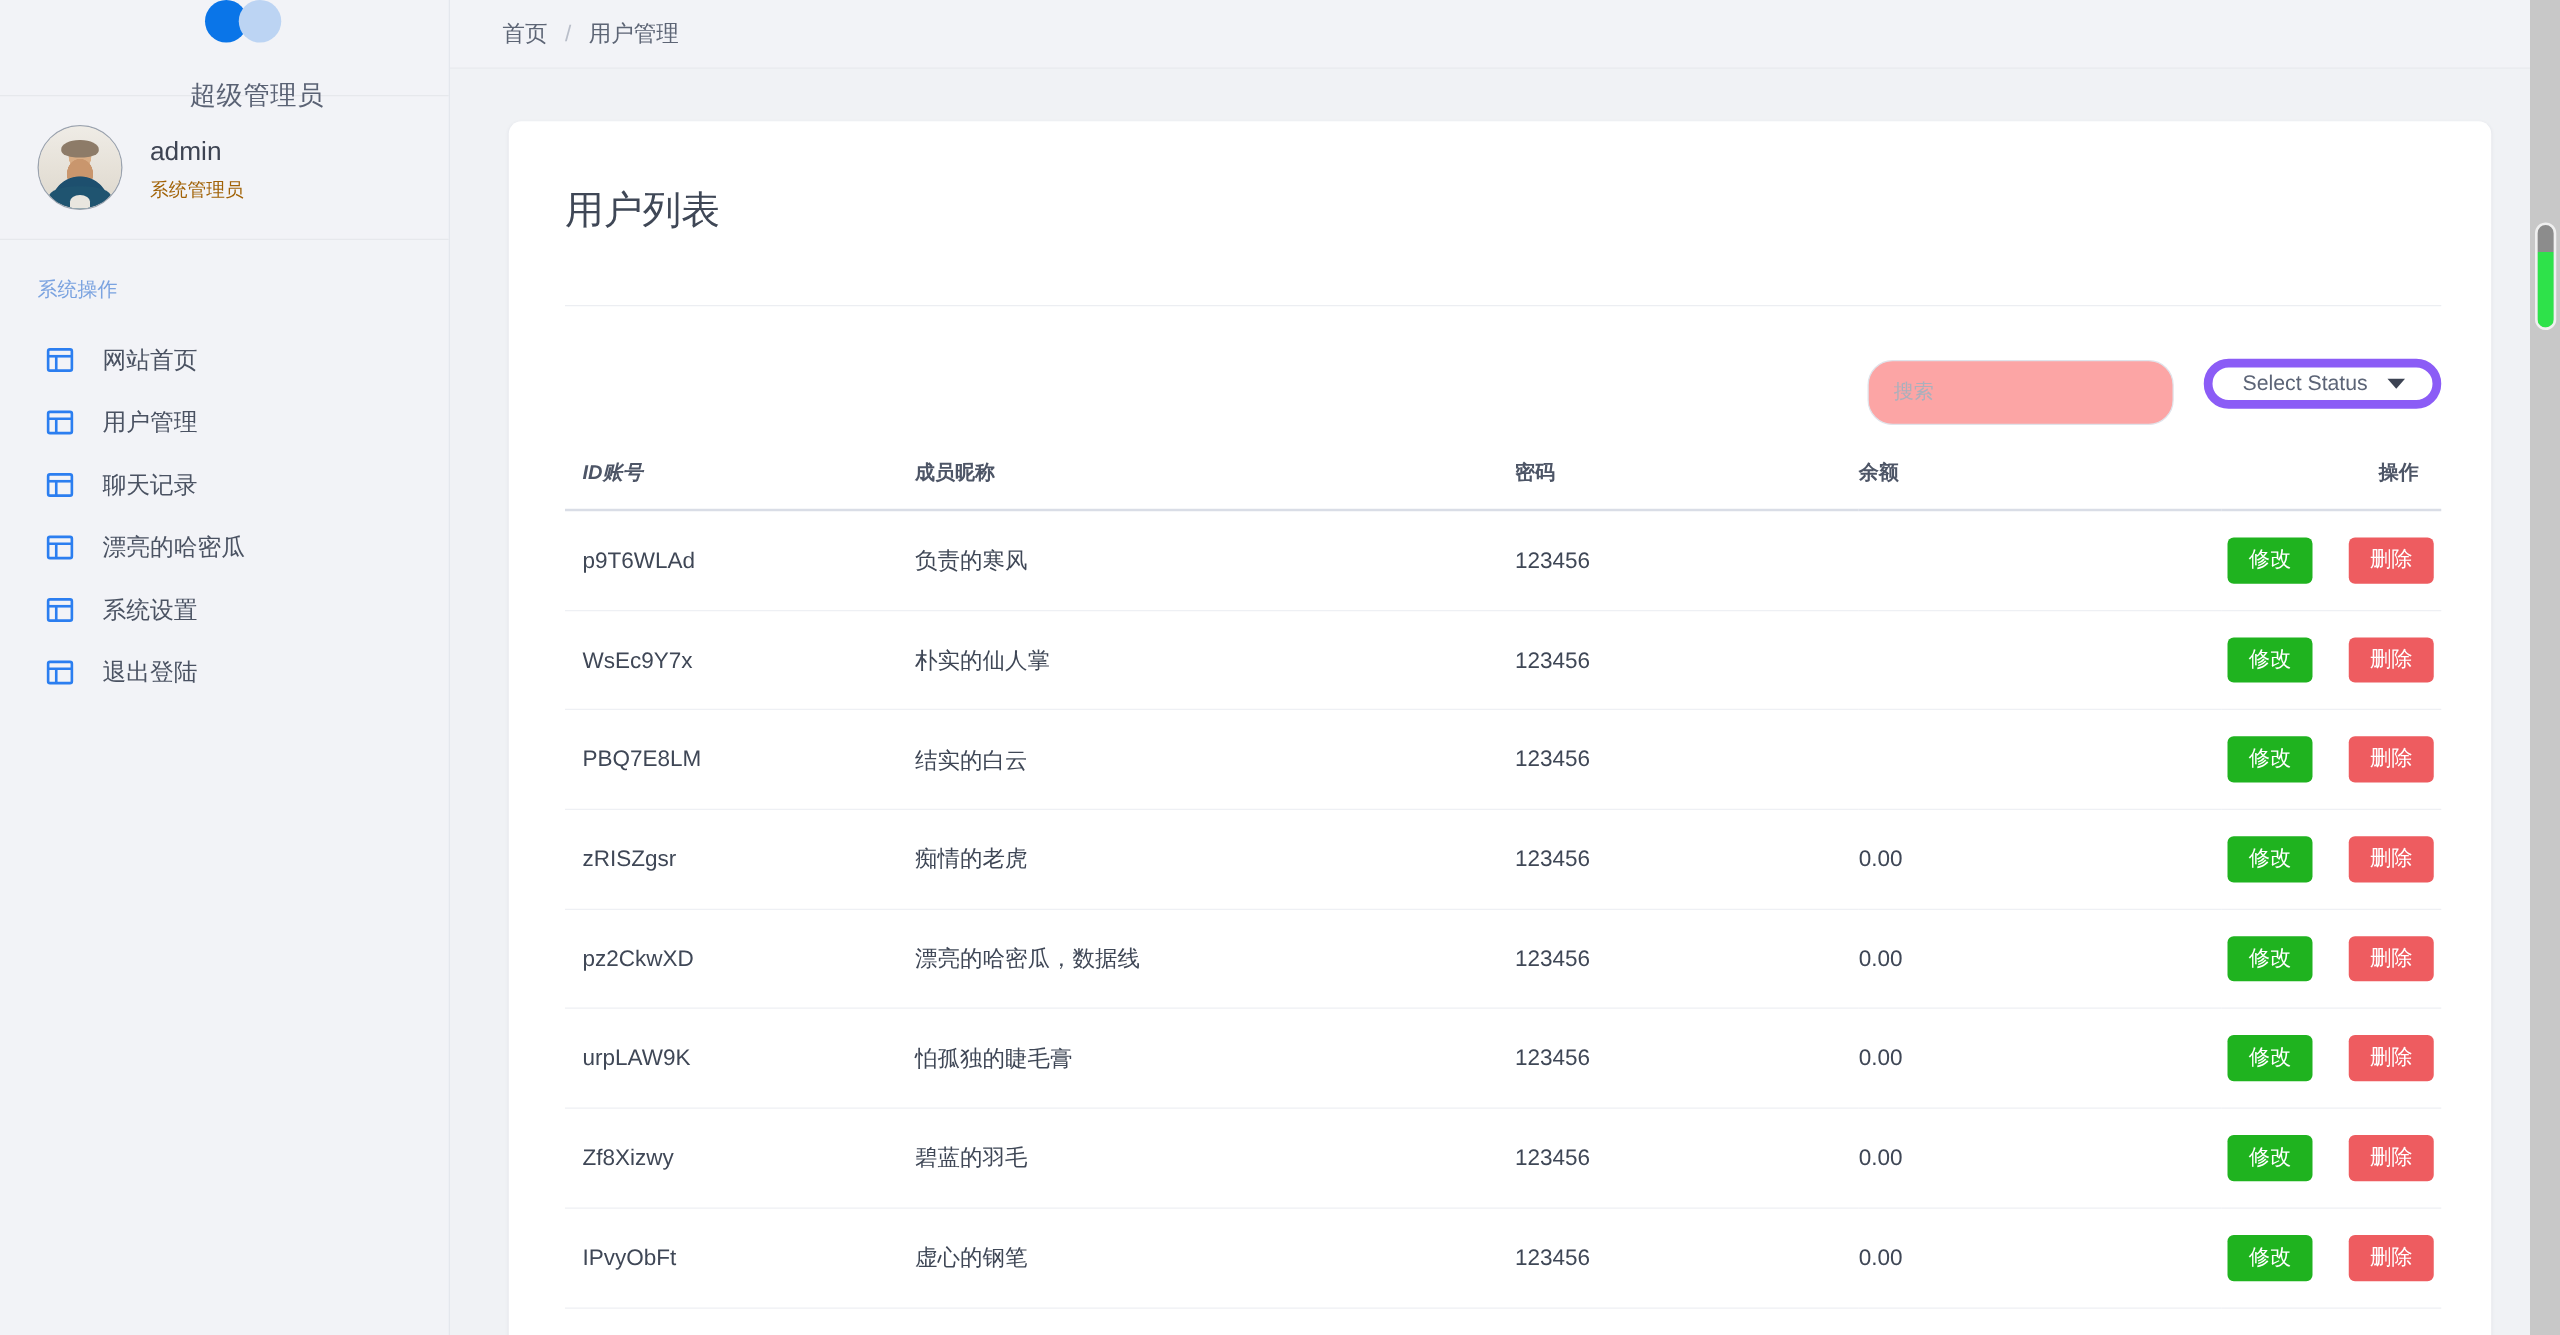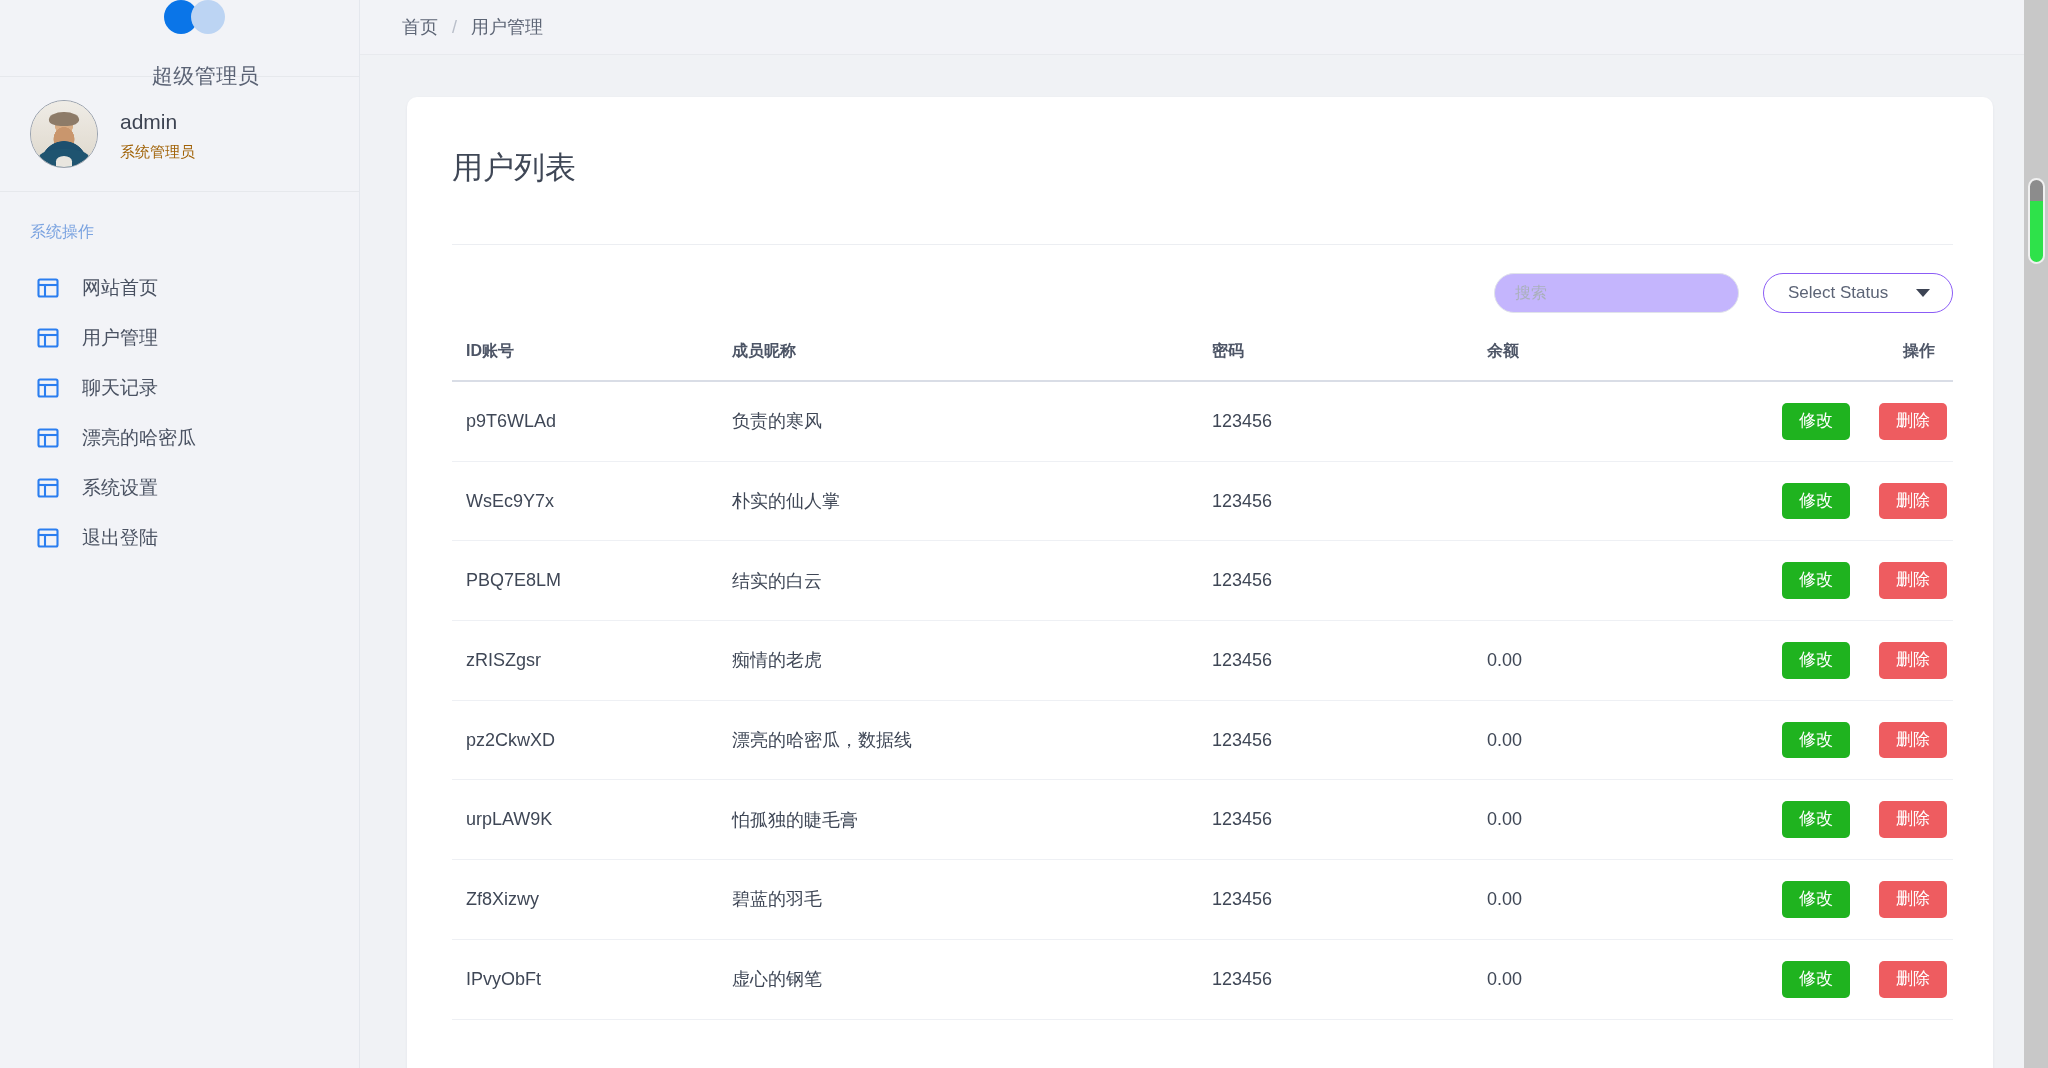--- a/index.html
+++ b/index.html
@@ -126,49 +126,50 @@
   .card-divider {
     height: 1px; background: #eceef2;
     margin: 55px 40px 0 45px;
   }
 
   .toolbar {
     display: flex; justify-content: flex-end; align-items: center;
     padding: 28px 40px 0 45px; gap: 24px;
   }
   .search-box {
-    width: 245px; height: 40px;
+    width: 245px; height: 52px;
     border: 1px solid #e0e3ea; border-radius: 20px;
-    background: #c4b5fd; font-size: 16px; color: #5c6476;
+    background: #fca5a5; font-size: 16px; color: #5c6476;
     padding: 0 20px; outline: none;
     font-family: "Liberation Sans", sans-serif;
+    margin-top: 15px;
   }
   .search-box::placeholder { color: #aab0bc; }
   .status-select {
     width: 190px; height: 40px;
-    border: 1px solid #8b5cf6; border-radius: 20px;
+    border: 7px solid #8b5cf6; border-radius: 20px;
     background: #fff;
     display: flex; align-items: center; justify-content: space-between;
     padding: 0 22px 0 24px; cursor: pointer;
   }
   .status-select-label { font-size: 17px; color: #5c6476; }
   .caret {
     width: 0; height: 0;
     border-left: 7px solid transparent;
     border-right: 7px solid transparent;
     border-top: 8px solid #3c4353;
   }
 
   table { width: calc(100% - 85px); margin: 18px 40px 0 45px; border-collapse: collapse; }
   thead th {
     font-size: 16px; color: #4d5566; font-weight: bold;
     text-align: left; padding: 10px 0 18px 0;
     border-bottom: 2px solid #d9dde6;
   }
-  thead th.c-id    { width: 280px; padding-left: 14px; }
+  thead th.c-id    { width: 280px; padding-left: 14px; font-style: italic; }
   thead th.c-nick  { width: 480px; }
   thead th.c-pwd   { width: 275px; }
   thead th.c-bal   { width: 290px; }
   thead th.c-act   { text-align: right; padding-right: 18px; }
   tbody td {
     font-size: 18px; color: #3f4756;
     padding: 21px 0; border-bottom: 1px solid #eef0f4;
     vertical-align: middle;
   }
   tbody td.c-id   { padding-left: 14px; }

